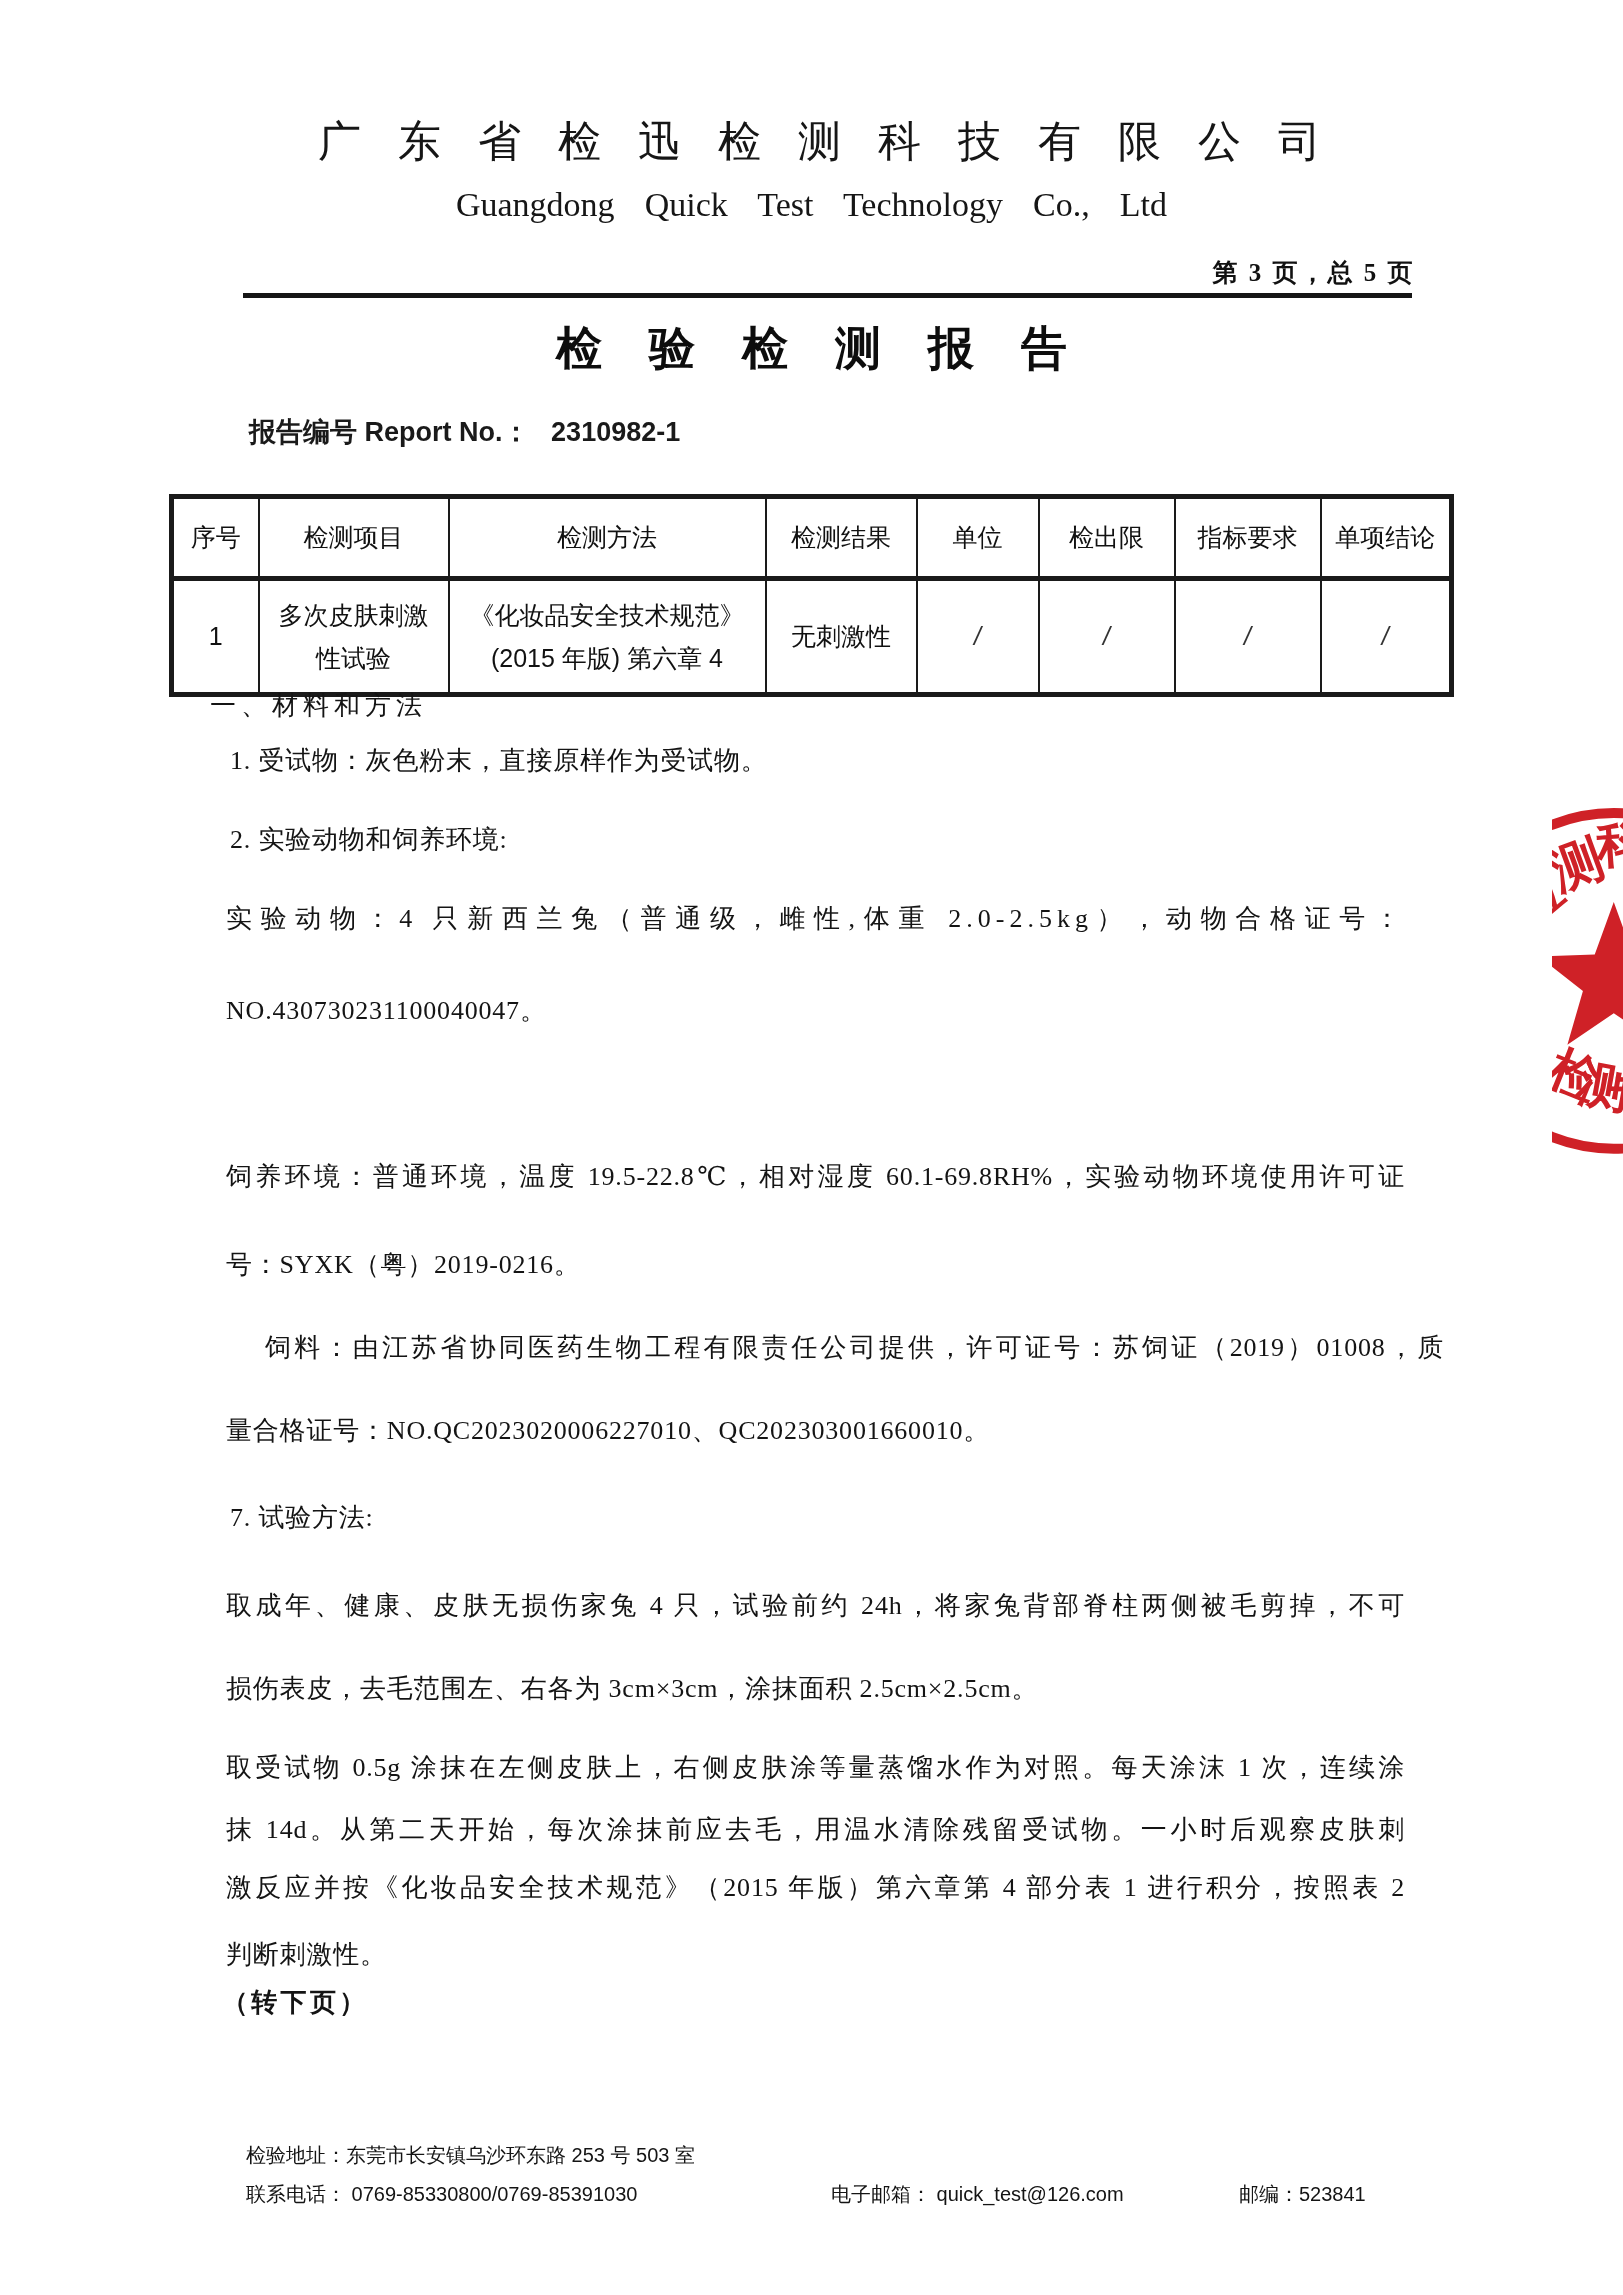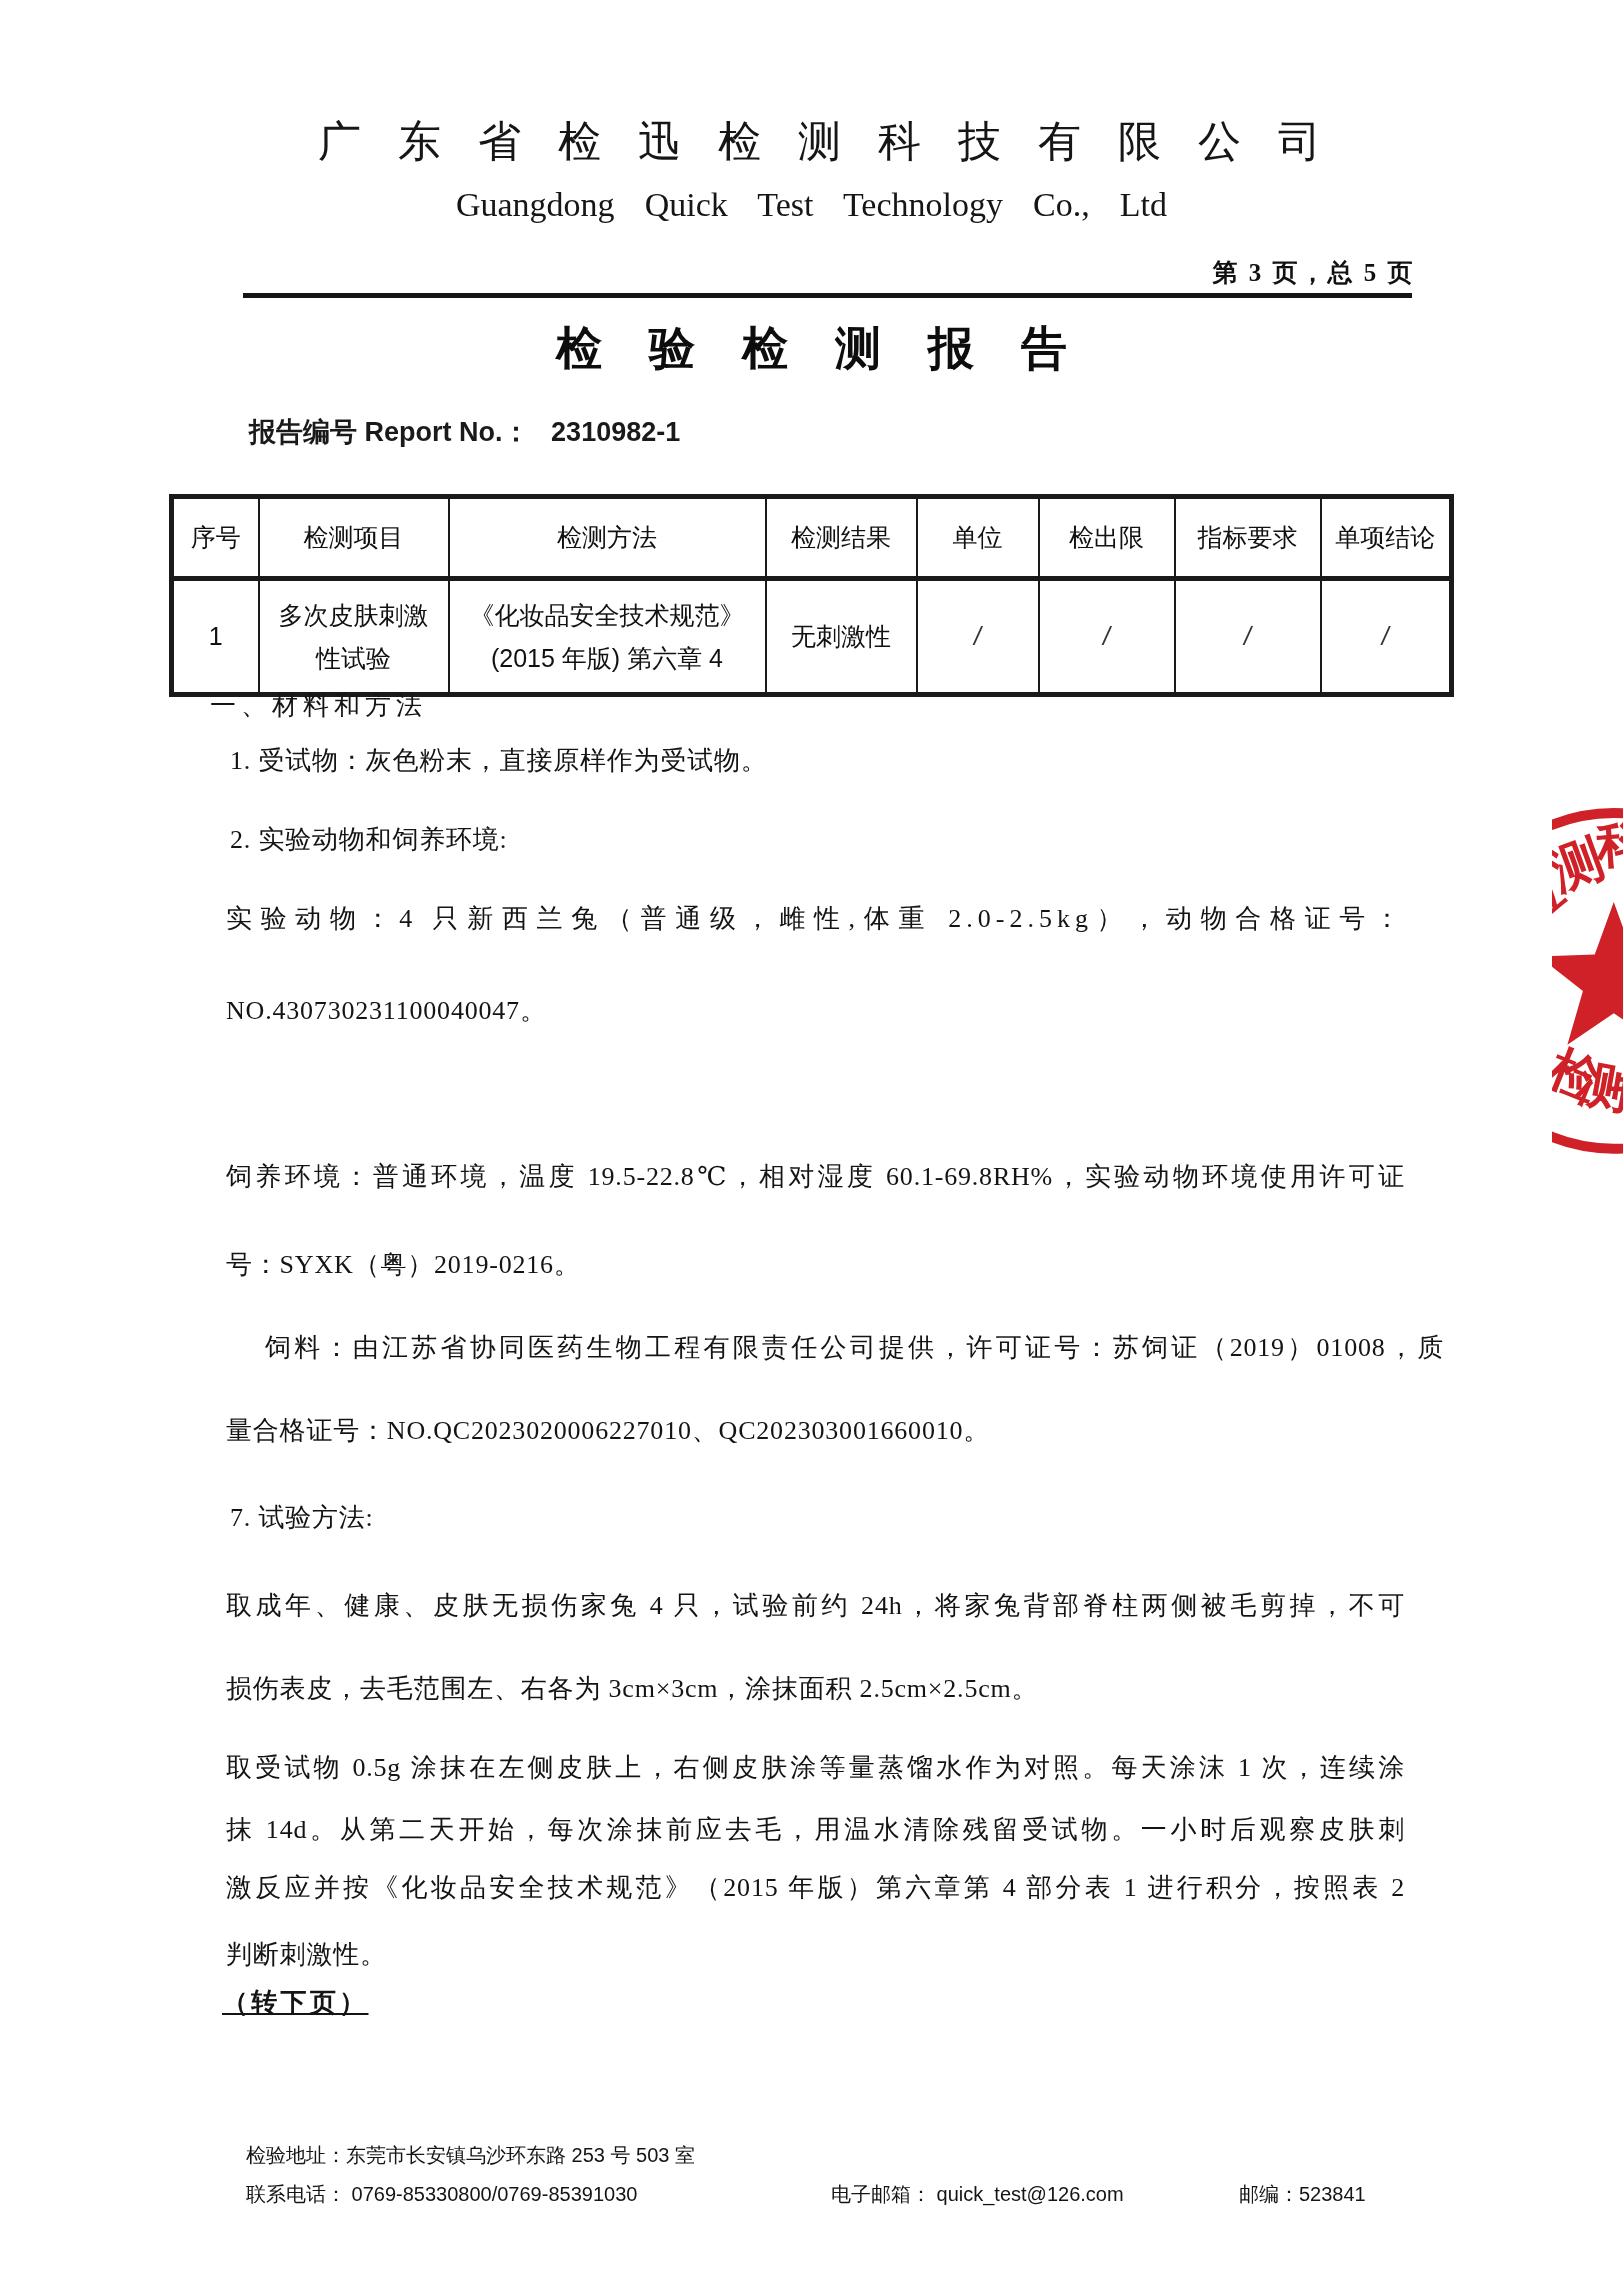--- a/index.html
+++ b/index.html
@@ -76,21 +76,21 @@
     font-size:26px;line-height:33px;
     letter-spacing:0.8px;
     color:#141414;
     white-space:nowrap;
   }
   .bline.j{
     white-space:normal;
     text-align:justify;text-align-last:justify;
     width:1179px;
   }
-  .bline.bold{font-weight:bold;letter-spacing:3.3px;text-decoration:underline;}
+  .bline.bold{font-weight:bold;letter-spacing:3.3px;}
   
   .stamp{
     position:absolute;left:1552px;top:798px;width:72px;height:374px;
     pointer-events:none;
   }
   .stamp svg{display:block;}
   .stamp text{
     font-family:"Liberation Serif","DejaVu Serif",serif;
     font-weight:bold;
   }

